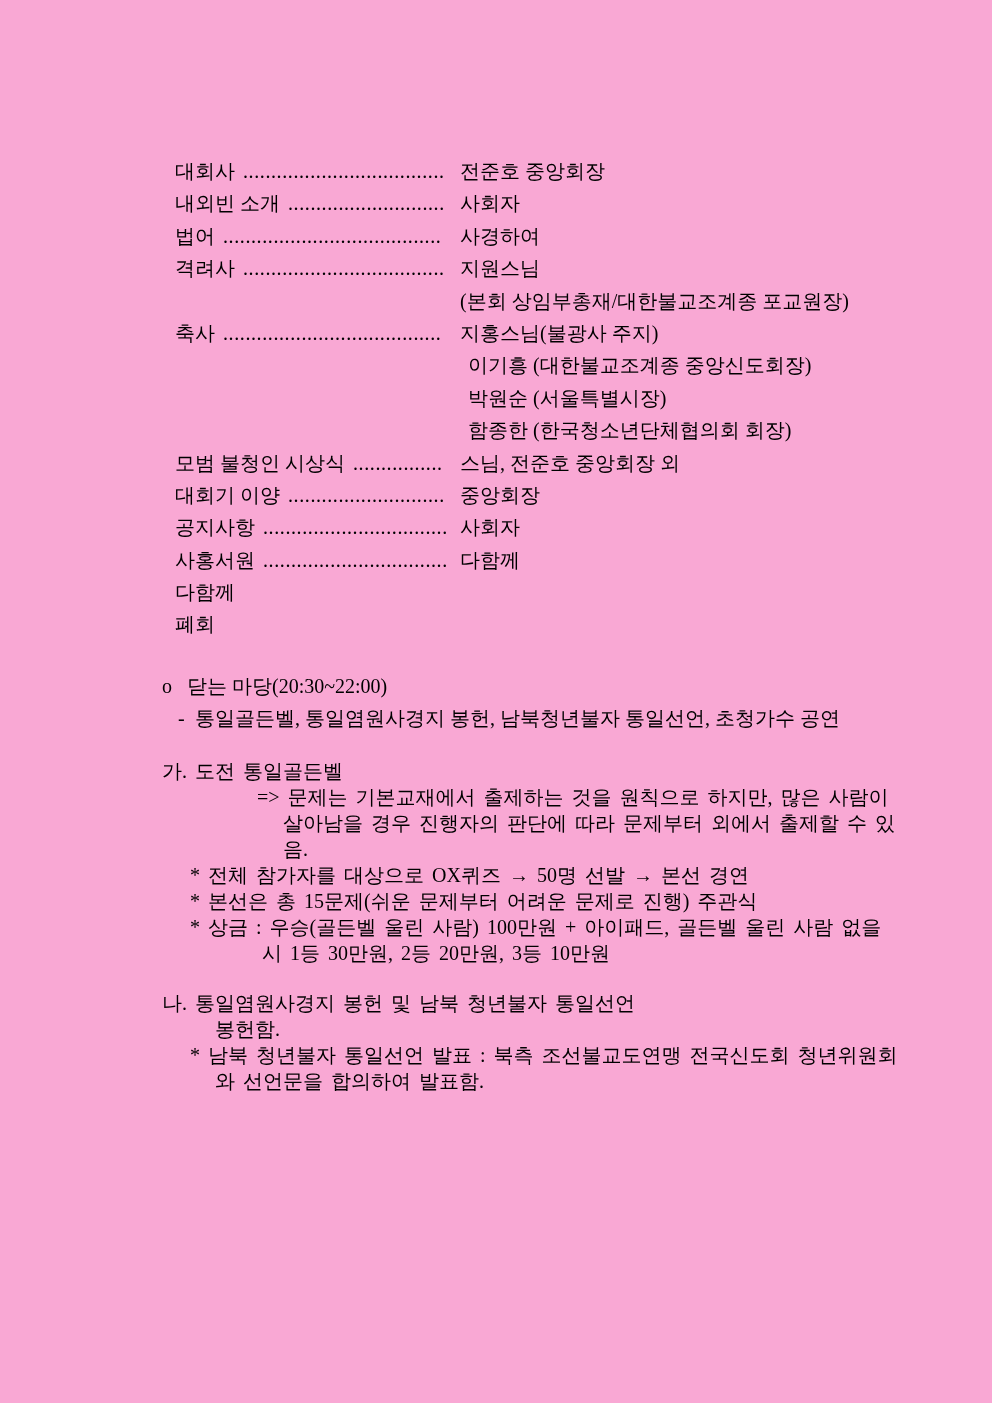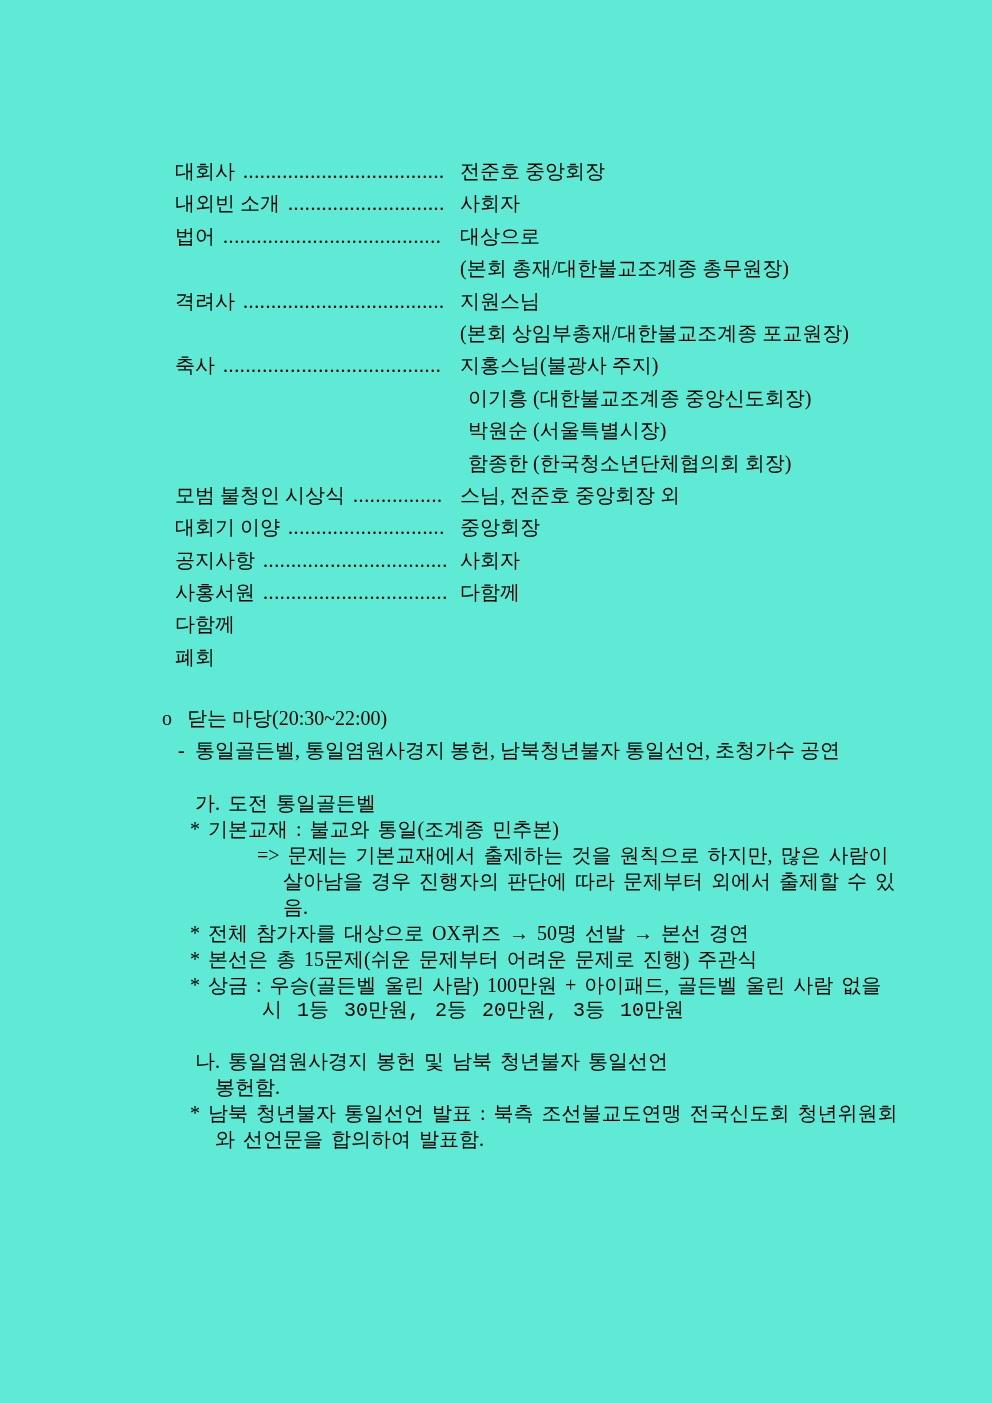--- a/index.html
+++ b/index.html
@@ -1,20 +1,20 @@
 <!DOCTYPE html>
 <html><head>
 <meta charset="utf-8">
 <style>
   html,body{margin:0;padding:0;background:#888;}
   .page{
     position:relative;
     width:992px;height:1403px;
     margin:0 auto;
-    background:#5eead4;
+    background:#f9a8d4;
     color:#000000;
     font-family:"Liberation Serif","DejaVu Serif",serif;
     font-size:20px;
     box-sizing:border-box;
     padding:155px 40px 0 162px;
     overflow:hidden;
   }
   .page *{white-space:nowrap;}
   
   .program{margin-left:13px;}
@@ -25,26 +25,26 @@
   .pvalue{flex:0 0 auto;}
   .prow.people .pvalue{padding-left:8px;}
   
   .closing-head{margin-top:29px;line-height:32px;font-weight:normal;}
   .closing-bullet{display:inline-block;width:25px;}
   .closing-summary{margin-top:0;line-height:32px;}
   .dash{display:inline-block;width:17px;margin-left:16px;}
   .subsection{margin-top:24px;}
   .dline{line-height:26px;word-spacing:3px;}
   .dline.bold{font-weight:normal;}
-  .ind-heading{margin-left:33px;}
+  .ind-heading{}
   .ind-item{margin-left:28px;}
   .ind-itemcont{margin-left:53px;}
   .ind-arrow{margin-left:95px;}
   .ind-arrowcont{margin-left:121px;}
-  .ind-deep{margin-left:100px;font-family:Liberation Mono, monospace;}
+  .ind-deep{margin-left:100px;}
 </style>
 </head>
 <body>
 
 <div class="page">
 
   <div class="program">
   <div class="prow">
     <span class="pleft">
       <span class="plabel">대회사</span>
@@ -59,30 +59,23 @@
       <span class="pdots">............................</span>
     </span>
     <span class="pvalue">사회자</span>
   </div>
 
   <div class="prow">
     <span class="pleft">
       <span class="plabel">법어</span>
       <span class="pdots">.......................................</span>
     </span>
-    <span class="pvalue">대상으로</span>
-  </div>
-
-  <div class="prow">
-    <span class="pleft">
-      <span class="plabel"></span>
-      <span class="pdots"></span>
-    </span>
-    <span class="pvalue">(본회 총재/대한불교조계종 총무원장)</span>
-  </div>
+    <span class="pvalue">사경하여</span>
+  </div>
+
 
   <div class="prow">
     <span class="pleft">
       <span class="plabel">격려사</span>
       <span class="pdots">....................................</span>
     </span>
     <span class="pvalue">지원스님</span>
   </div>
 
   <div class="prow">
@@ -173,21 +166,20 @@
   <div class="closing">
     <div class="closing-head">
       <span class="closing-bullet">o</span><span>닫는 마당(20:30~22:00)</span>
     </div>
     <div class="closing-summary">
       <span class="dash">-</span><span>통일골든벨, 통일염원사경지 봉헌, 남북청년불자 통일선언, 초청가수 공연</span>
     </div>
     <div class="subsection" id="sub-golden-bell">
   <div class="dline ind-heading">가. 도전 통일골든벨</div>
 
-  <div class="dline ind-item">* 기본교재 : 불교와 통일(조계종 민추본)</div>
 
   <div class="dline ind-arrow">=&gt; 문제는 기본교재에서 출제하는 것을 원칙으로 하지만, 많은 사람이</div>
 
   <div class="dline ind-arrowcont">살아남을 경우 진행자의 판단에 따라 문제부터 외에서 출제할 수 있</div>
 
   <div class="dline ind-arrowcont">음.</div>
 
   <div class="dline ind-item">* 전체 참가자를 대상으로 OX퀴즈 → 50명 선발 → 본선 경연</div>
 
   <div class="dline ind-item">* 본선은 총 15문제(쉬운 문제부터 어려운 문제로 진행) 주관식</div>

